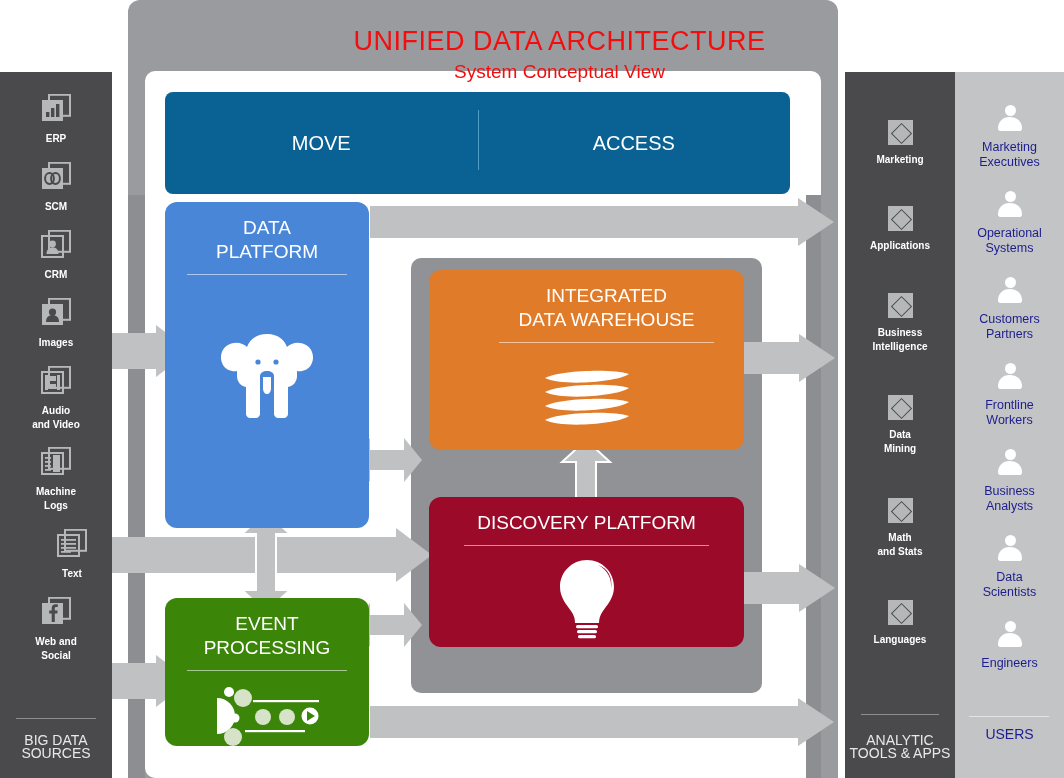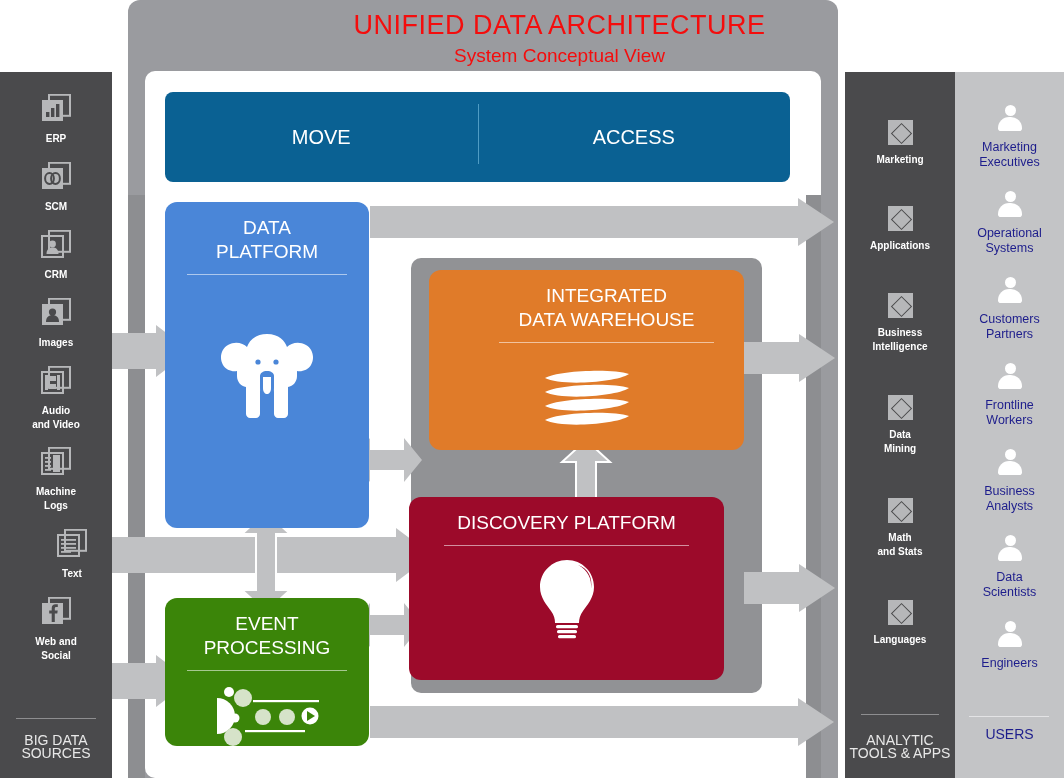--- a/index.html
+++ b/index.html
@@ -16,21 +16,21 @@
     position: absolute; left: 128px; top: 0px; width: 710px; height: 778px;
     background: #9a9b9f; border-radius: 12px 12px 0 0;
   }
   .frame-white {
     position: absolute; left: 145px; top: 71px; width: 676px; height: 707px;
     background: #ffffff; border-radius: 10px;
   }
 
   
   .title-wrap {
-    position: absolute; left: 128px; top: 8px; width: 852px;
+    position: absolute; left: 128px; top: 24px; width: 852px;
     text-align: center; pointer-events: none; padding-left: 11px;
   }
   .title-main {
     color: #f40d0d; font-size: 27px; letter-spacing: .5px; line-height: 34px;
     font-weight: 400;
   }
   .title-sub {
     color: #f40d0d; font-size: 19px; line-height: 28px; font-weight: 400;
   }
 
@@ -80,21 +80,21 @@
     position: absolute; left: 8px; top: 1px; width: 11px; height: 11px;
     border-radius: 50%; background: #ffffff;
   }
   .person-icon .body {
     position: absolute; left: 1px; top: 13px; width: 24px; height: 14px;
     background: #ffffff; border-radius: 12px 12px 3px 3px;
   }
 
   
   #mma-bar {
-    position: absolute; left: 165px; top: 92px; width: 625px; height: 90px;
+    position: absolute; left: 165px; top: 92px; width: 625px; height: 102px;
     background: #0a6193; border-radius: 8px;
     display: flex; align-items: center;
   }
   .mma-cell {
     flex: 1; text-align: center; color: #ffffff; font-size: 20px; position: relative;
   }
   .mma-cell + .mma-cell::before {
     content: ""; position: absolute; left: 0; top: -22px; height: 60px; width: 1.5px;
     background: #4f9cc4;
   }
@@ -114,21 +114,21 @@
   .block .bicon {
     position: absolute; left: 0; right: 0; display: flex;
     align-items: center; justify-content: center;
   }
 
   #blk-data-platform { left: 165px; top: 202px; width: 204px; height: 326px; background: #4a86d8; }
   #blk-event        { left: 165px; top: 598px; width: 204px; height: 148px; background: #3b8509; }
   #grey-inner       { position: absolute; left: 411px; top: 258px; width: 351px; height: 435px;
                       background: #919295; border-radius: 10px; }
   #blk-warehouse    { left: 429px; top: 270px; width: 315px; height: 180px; background: #e07b29; padding-left: 40px; }
-  #blk-discovery    { left: 409px; top: 497px; width: 315px; height: 183px; background: #9c0a2a; }
+  #blk-discovery    { left: 429px; top: 497px; width: 315px; height: 150px; background: #9c0a2a; }
 
   
   .lane { position: absolute; background: #8d8e91; }
 
   svg.arrow { position: absolute; overflow: visible; }
 
   
   .elephant { width: 96px; height: 86px; }
   .discs { width: 92px; height: 58px; }
   .bulb { width: 62px; height: 84px; }

